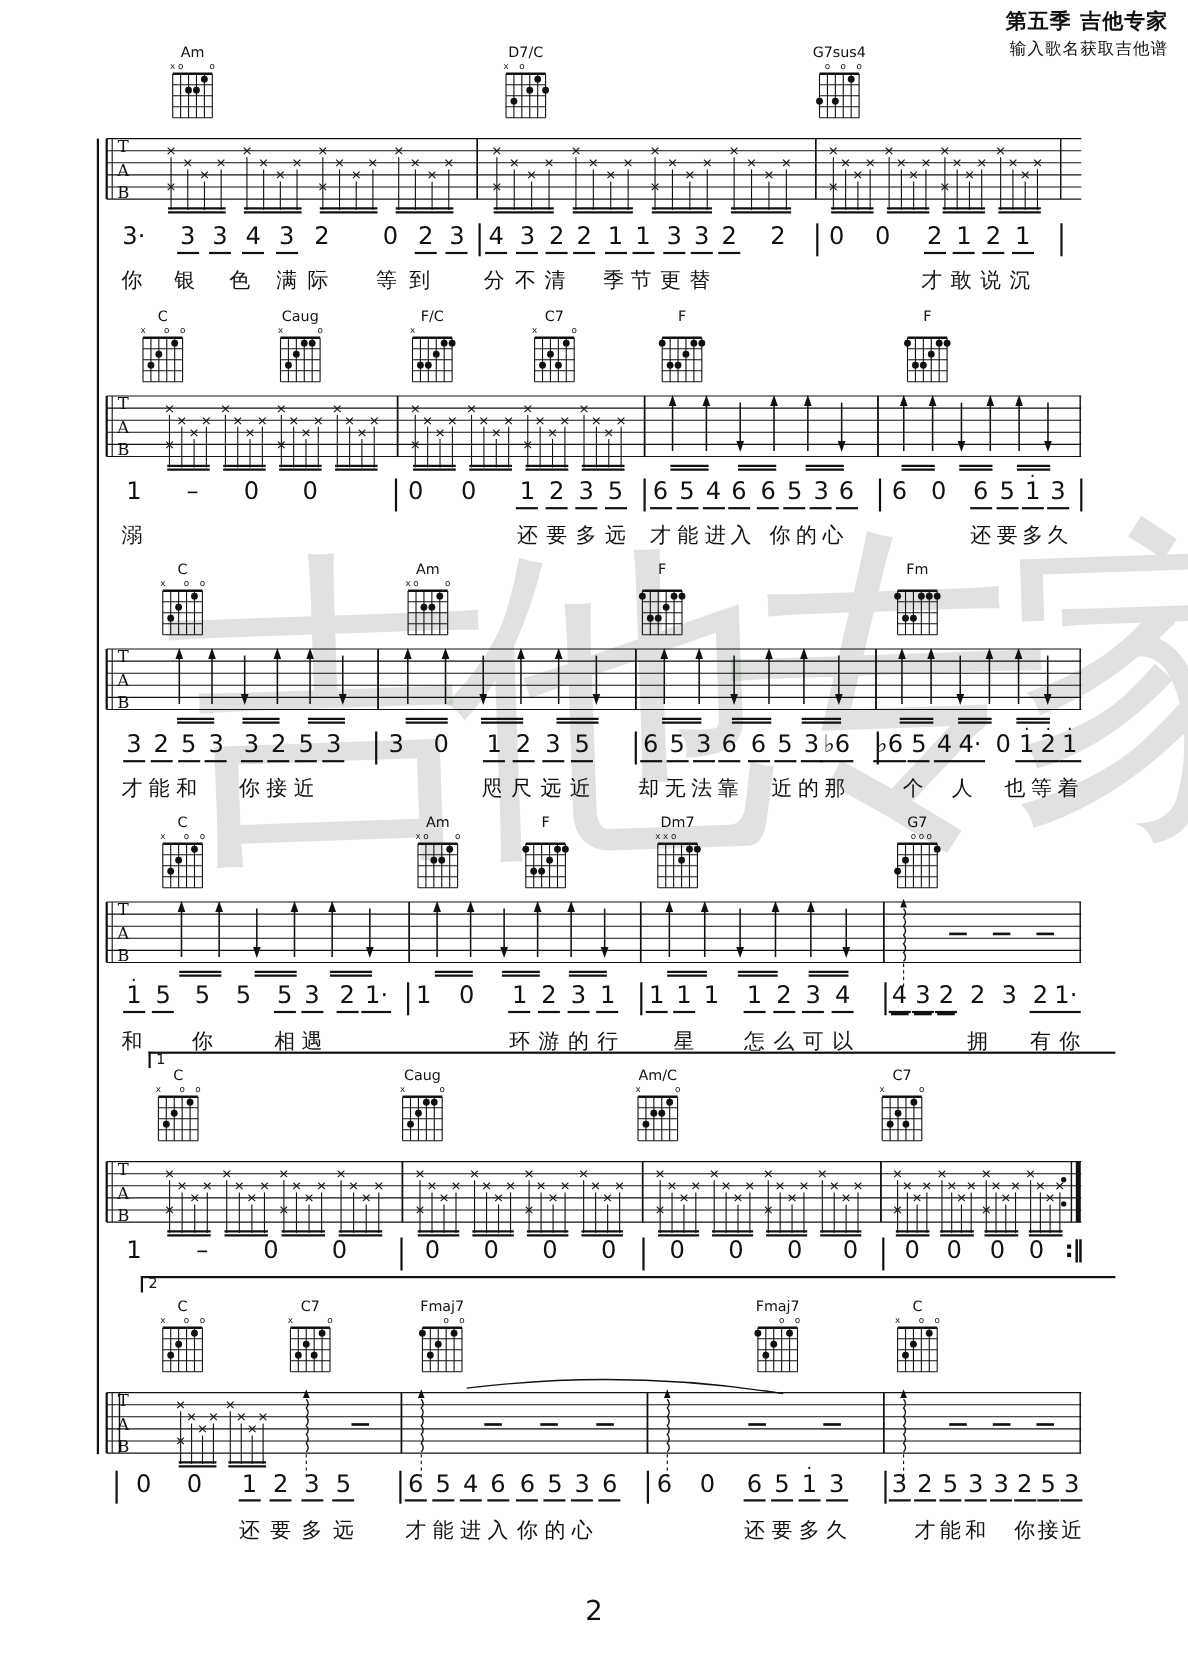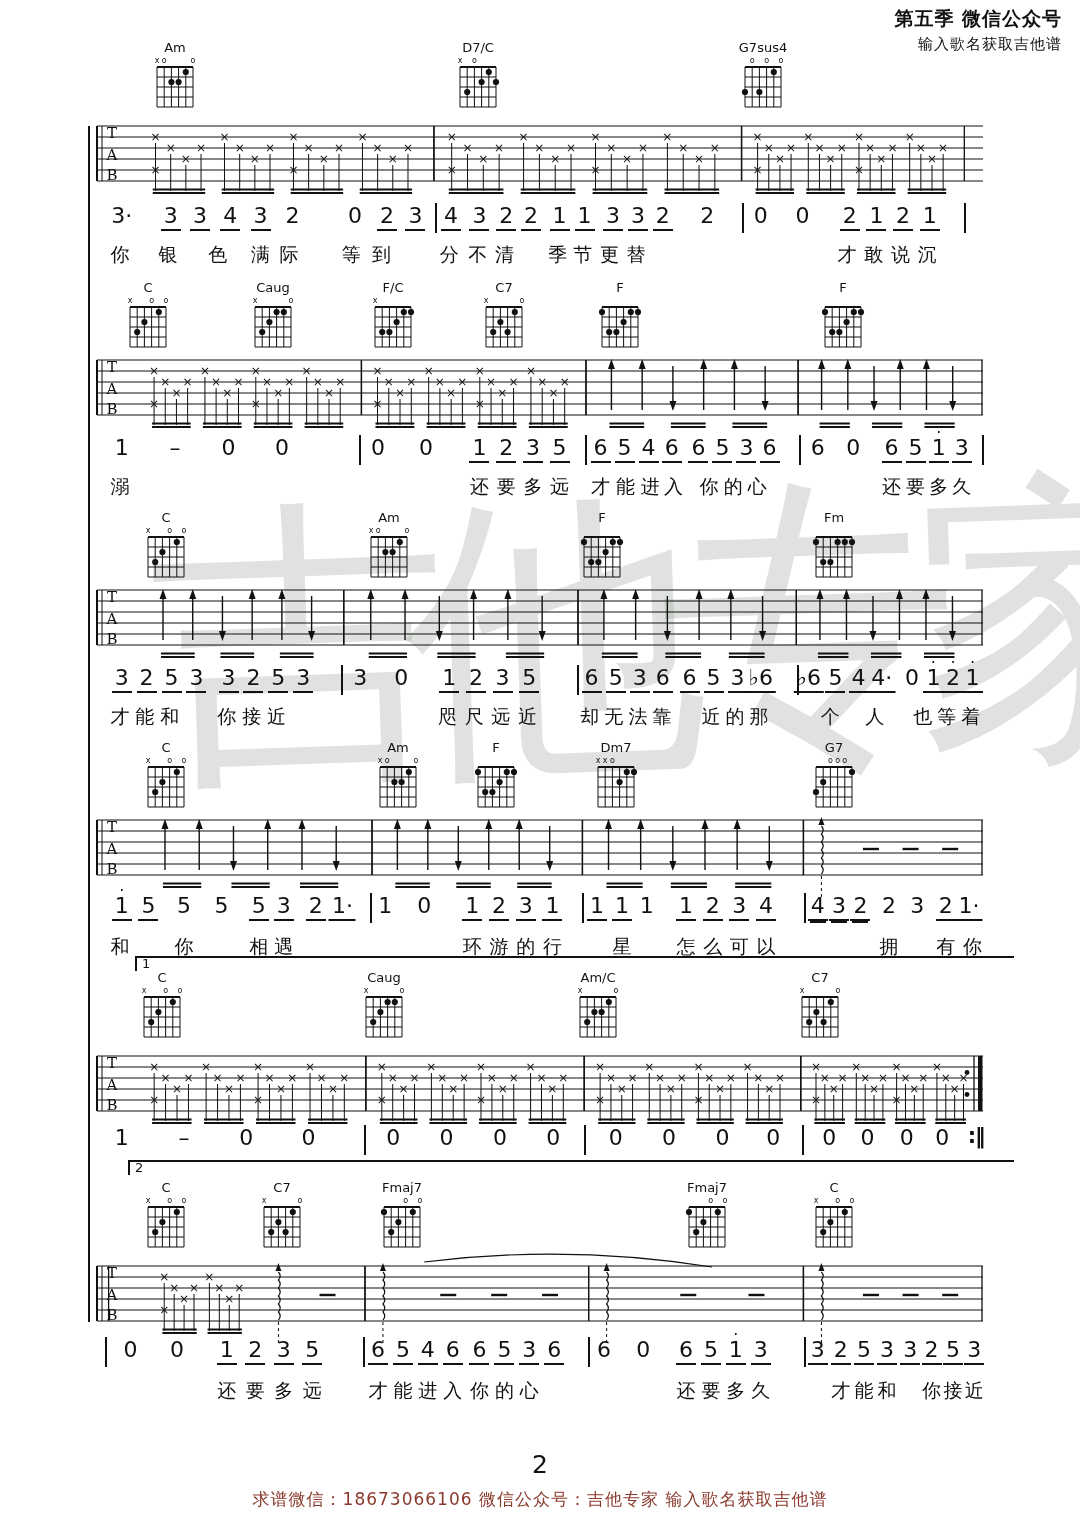--- a/index.html
+++ b/index.html
@@ -36,21 +36,21 @@
   .pageno{position:absolute;left:0;right:0;top:1450px;text-align:center;font-size:25px;z-index:3;}
   .contact{position:absolute;left:0;right:0;top:1488px;text-align:center;font-size:17px;z-index:3;letter-spacing:1px;}
 </style>
 </head>
 <body>
 
 <div class="page">
   <div class="wm-cn">吉他专家</div>
 
   <div class="header">
-    <div class="h1">第五季 微信公众号</div>
+    <div class="h1">第五季 吉他专家</div>
     <div class="h2">输入歌名获取吉他谱</div>
   </div>
 
   <div class="leftline"></div>
   <div id="systems">
       <div class="sys">
         <div class="chordbox" style="left: 149.1px; top: 40px;"><svg width="52" height="74" viewBox="0 0 52 74">
             <text x="26" y="12" font-size="13" fill="#111111" font-family="&quot;DejaVu Sans&quot;, sans-serif" text-anchor="middle" font-weight="normal">Am</text>
             <text x="8" y="23" font-size="8" fill="#111111" font-family="&quot;DejaVu Sans&quot;, sans-serif" text-anchor="middle" font-weight="normal">x</text>
             <text x="15.2" y="23" font-size="8" fill="#111111" font-family="&quot;DejaVu Sans&quot;, sans-serif" text-anchor="middle" font-weight="normal">o</text>
@@ -1580,14 +1580,13 @@
     </div>
 
   <div class="volta" id="volta1" style="left:135px;top:956px;width:877px;">
     <span>1</span>
   </div>
   <div class="volta" id="volta2" style="left:128px;top:1160px;width:884px;">
     <span>2</span>
   </div>
 
   <div class="pageno">2</div>
-  <div class="contact" style="color: rgb(138, 58, 44);">求谱微信：18673066106 微信公众号：吉他专家 输入歌名获取吉他谱</div>
 </div>
 
 </body></html>

